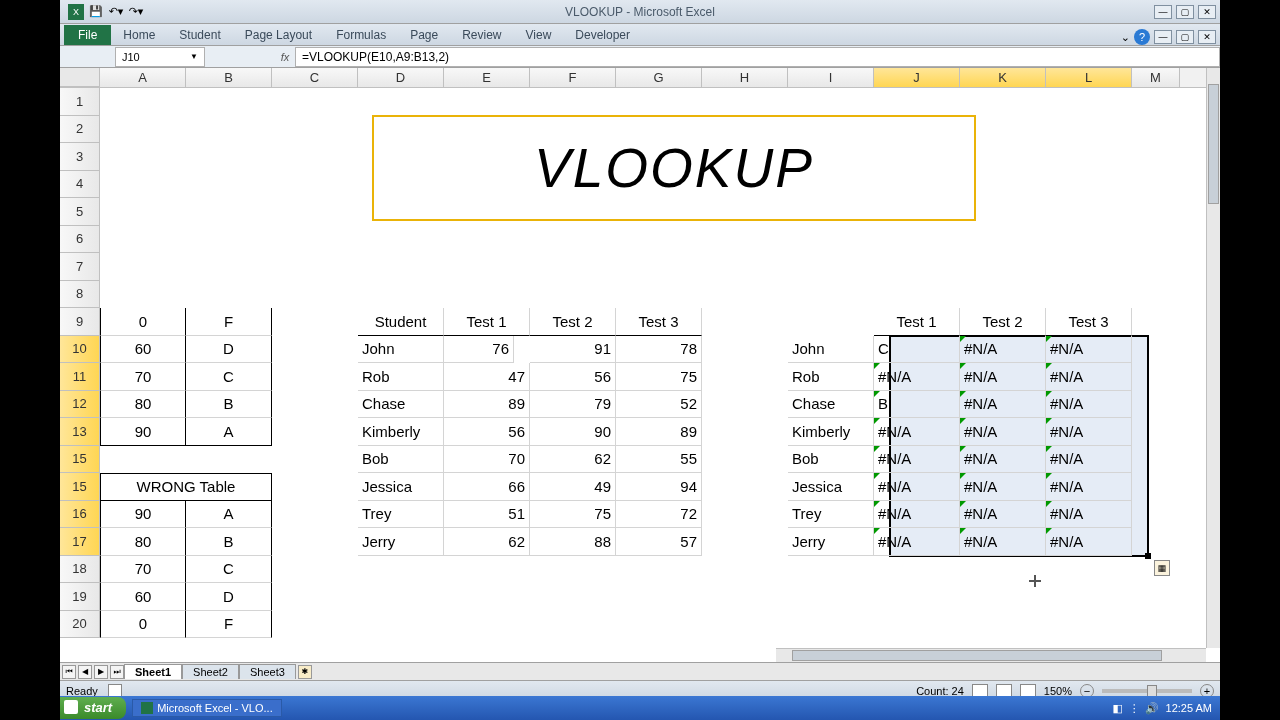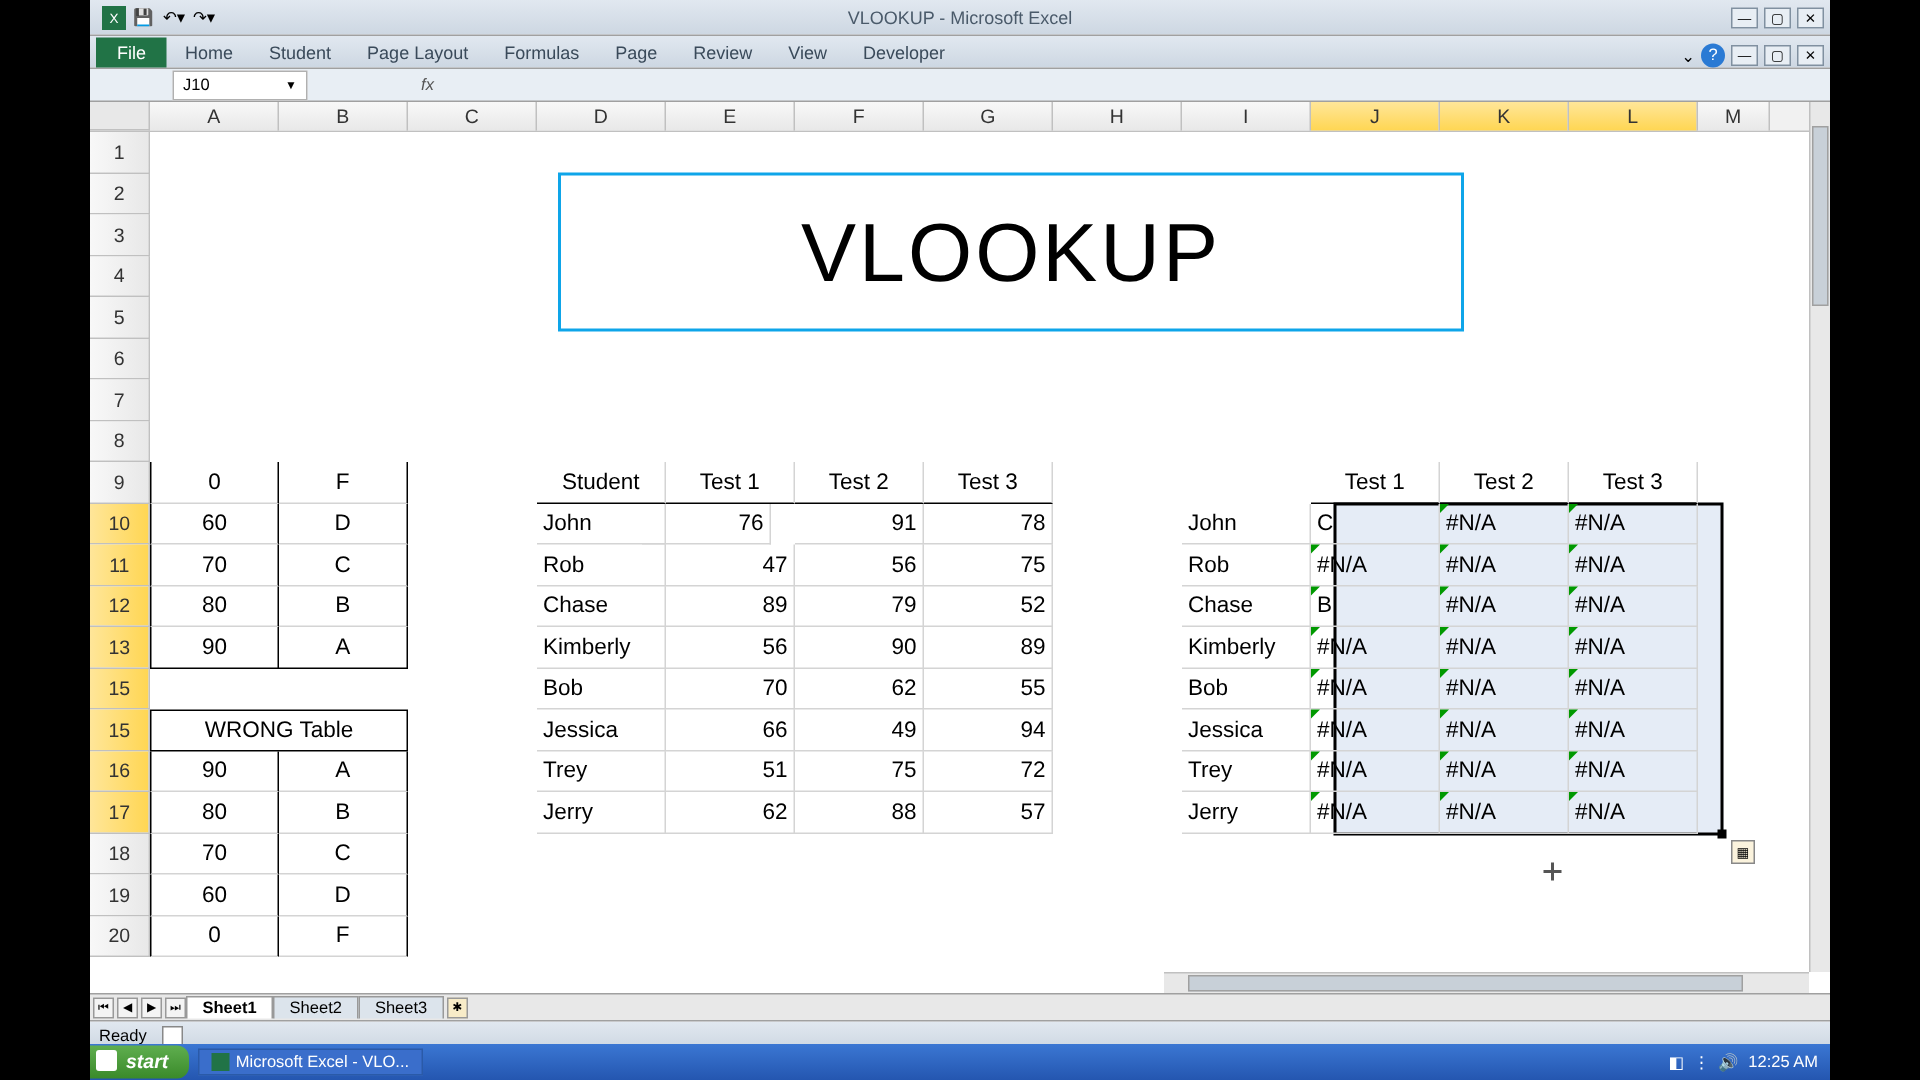--- a/index.html
+++ b/index.html
@@ -24,21 +24,21 @@
 .corner-cell { width: 40px; background: #e8e8e8; border-right: 1px solid #c0c0c0; border-bottom: 1px solid #c0c0c0; }
 .col-h { border-right: 1px solid #c0c0c0; background: linear-gradient(#f8f8f8,#e8e8e8); font-size: 13px; color: #333; display: flex; align-items: center; justify-content: center; cursor: pointer; }
 .col-h.sel { background: linear-gradient(#ffe699,#ffd653); }
 .row-headers { position: absolute; top: 20px; left: 0; width: 40px; bottom: 14px; display: flex; flex-direction: column; }
 .row-h { height: 27.5px; border-right: 1px solid #c0c0c0; border-bottom: 1px solid #c0c0c0; background: linear-gradient(to right,#f8f8f8,#e8e8e8); font-size: 13px; color: #333; display: flex; align-items: center; justify-content: center; cursor: pointer; }
 .row-h.sel { background: linear-gradient(to right,#ffe699,#ffd653); }
 .cells { position: absolute; top: 20px; left: 40px; right: 14px; bottom: 14px; background: #fff; }
 .cell { position: absolute; border-right: 1px solid #d4d4d4; border-bottom: 1px solid #d4d4d4; font-size: 15px; padding: 0 4px; display: flex; align-items: center; overflow: visible; white-space: nowrap; }
 .cell.center { justify-content: center; }
 .cell.right { justify-content: flex-end; }
-.big-title-box { position: absolute; border: 2px solid #0ea5e9; display: flex; align-items: center; justify-content: center; font-size: 55px; font-weight: 400; letter-spacing: 2px; }
+.big-title-box { position: absolute; border: 2px solid #eab308; display: flex; align-items: center; justify-content: center; font-size: 55px; font-weight: 400; letter-spacing: 2px; font-style: italic; }
 .selection { position: absolute; border: 2px solid #000; pointer-events: none; background: rgba(180,200,230,0.35); }
 .selection::after { content: ""; position: absolute; right: -4px; bottom: -4px; width: 6px; height: 6px; background: #000; }
 .error-marker { position: absolute; width: 0; height: 0; border-top: 6px solid #090; border-right: 6px solid transparent; top: 0; left: 0; }
 .autofill-btn { position: absolute; width: 16px; height: 16px; border: 1px solid #888; background: #fbf3dd; font-size: 9px; display: flex; align-items: center; justify-content: center; cursor: pointer; }
 .tab-strip { height: 18px; background: #e8e8e8; display: flex; align-items: center; font-size: 11px; border-top: 1px solid #a0a0a0; position: relative; }
 .navbtn { width: 14px; height: 14px; border: 1px solid #999; background: #f4f4f4; margin-left: 2px; font-size: 8px; display: flex; align-items: center; justify-content: center; cursor: pointer; }
 .sheet-tab { padding: 1px 10px; background: #fff; border: 1px solid #999; border-bottom: none; cursor: pointer; }
 .sheet-tab.inactive { background: #dce4ec; }
 .status-bar { height: 20px; background: linear-gradient(#e1e8f0,#cdd7e2); display: flex; align-items: center; justify-content: space-between; font-size: 11px; padding: 0 6px; border-top: 1px solid #a0a0a0; }
 .status-right { display: flex; align-items: center; gap: 8px; }
@@ -96,20 +96,21 @@
       <span class="win-btn">✕</span>
     </div>
   </div>
 
   <div class="formula-bar">
     <div class="name-box">
       <span>J10</span>
       <span style="font-size:8px;">▼</span>
     </div>
     <div class="fx-label">fx</div>
+    <div class="formula-input">=VLOOKUP(E10,A9:B13,2)</div>
   </div>
 
   <div class="grid-area">
     <div class="col-headers">
       <div class="corner-cell"></div>
       <div id="col-header-row" style="display:flex;">
           <div class="col-h" style="width: 86px;">A</div>
           <div class="col-h" style="width: 86px;">B</div>
           <div class="col-h" style="width: 86px;">C</div>
           <div class="col-h" style="width: 86px;">D</div>
@@ -264,20 +265,30 @@
     <div class="sheet-tab inactive">Sheet2</div>
     <div class="sheet-tab inactive">Sheet3</div>
     <div class="navbtn" style="background:#f8ecc8;">✱</div>
   </div>
 
   <div class="status-bar">
     <div style="display:flex;gap:10px;align-items:center;">
       <span>Ready</span>
       <span style="width:14px;height:14px;border:1px solid #888;background:#fff;"></span>
     </div>
+    <div class="status-right">
+      <span>Count: 24</span>
+      <span style="width:16px;height:14px;border:1px solid #888;background:#fff;"></span>
+      <span style="width:16px;height:14px;border:1px solid #888;background:#fff;"></span>
+      <span style="width:16px;height:14px;border:1px solid #888;background:#fff;"></span>
+      <span>150%</span>
+      <span style="width:14px;height:14px;border:1px solid #888;border-radius:50%;display:flex;align-items:center;justify-content:center;">−</span>
+      <div class="zoom-slider"></div>
+      <span style="width:14px;height:14px;border:1px solid #888;border-radius:50%;display:flex;align-items:center;justify-content:center;">+</span>
+    </div>
   </div>
 </div>
 
 <div class="taskbar">
   <div class="start-btn">start</div>
   <div class="task-item">
     <span style="width:12px;height:12px;background:#217346;"></span>
     <span>Microsoft Excel - VLO...</span>
   </div>
   <div class="tray">

